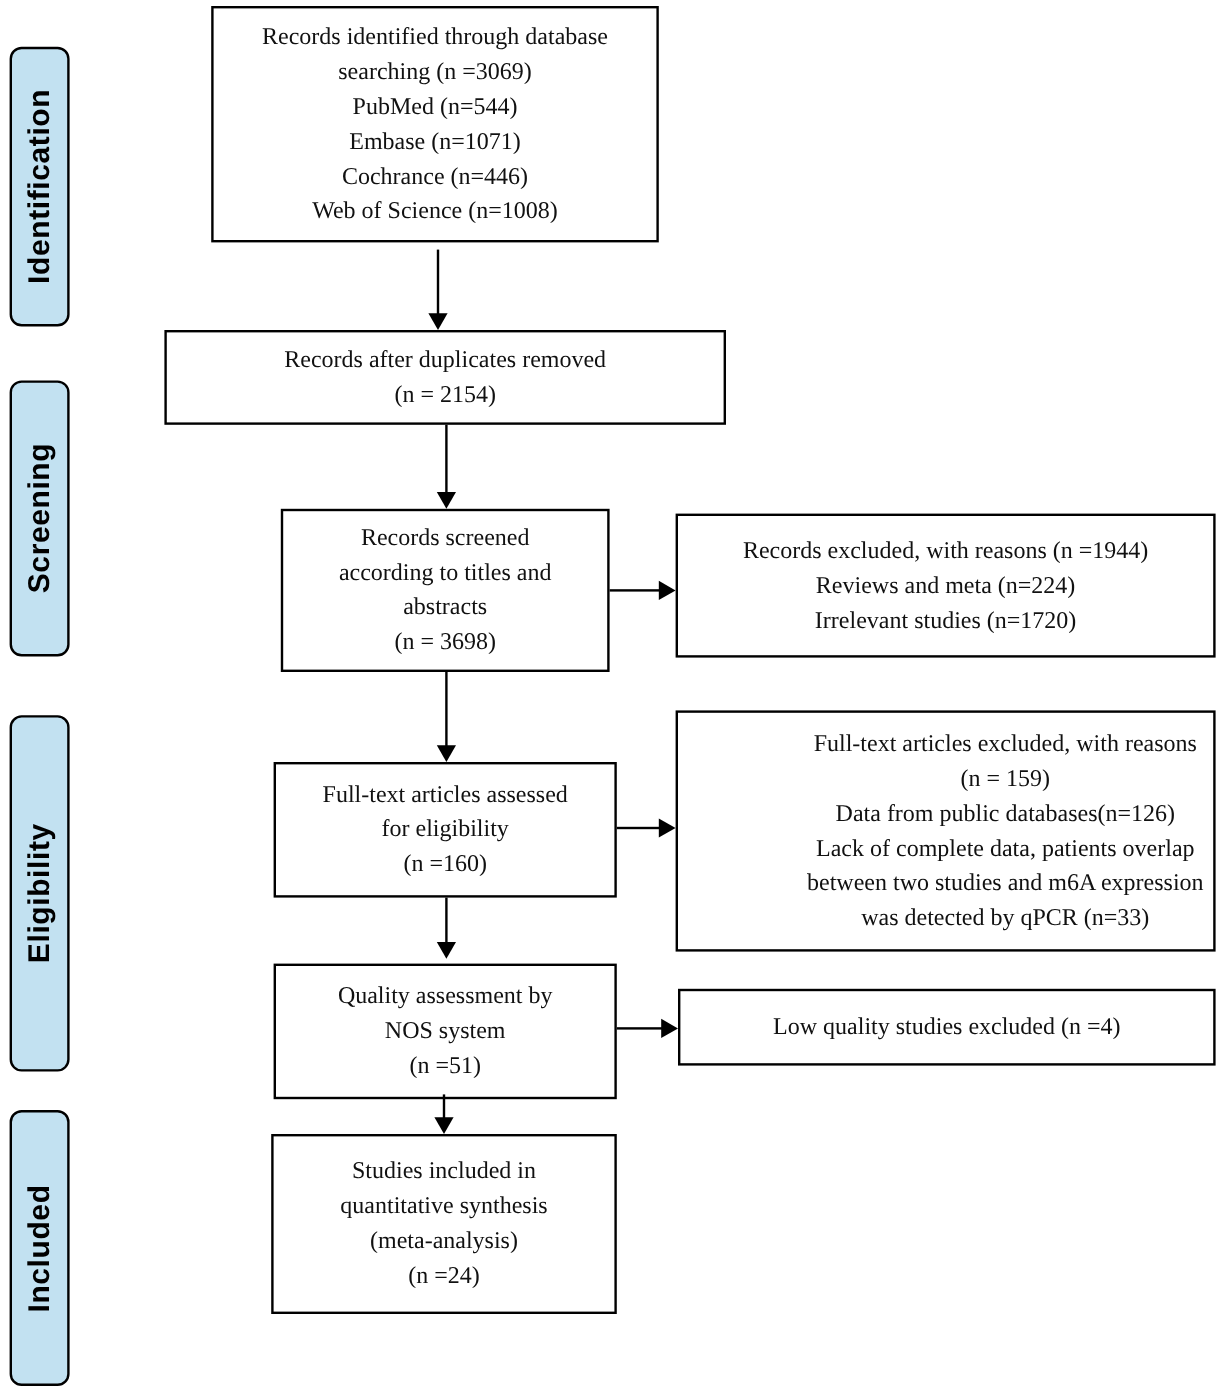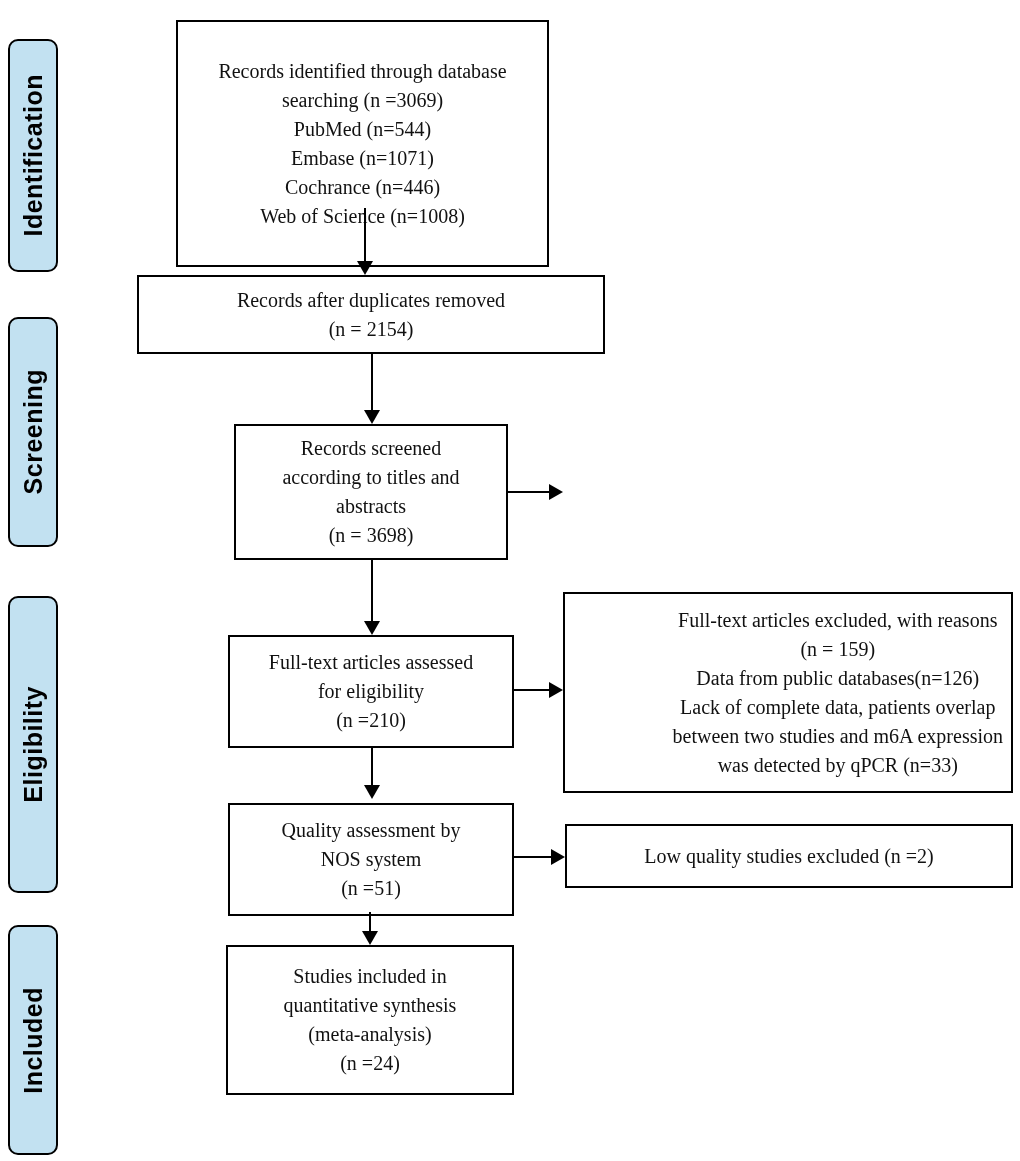--- a/index.html
+++ b/index.html
@@ -78,21 +78,21 @@
   <div class="stage" style="top:317px; height:230px;">
     <span class="vtxt">Screening</span>
   </div>
   <div class="stage" style="top:596px; height:297px;">
     <span class="vtxt">Eligibility</span>
   </div>
   <div class="stage" style="top:925px; height:230px;">
     <span class="vtxt">Included</span>
   </div>
 
-  <div class="fbox" style="left:176px; top:20px; width:373px; height:247px;">
+  <div class="fbox" style="left:176px; top:5px; width:373px; height:197px;">
     <div class="txt">Records identified through database
 searching (n =3069)
 PubMed (n=544)
 Embase (n=1071)
 Cochrance (n=446)
 Web of Science (n=1008)</div>
   </div>
 
   <div class="fbox" style="left:137px; top:275px; width:468px; height:79px;">
     <div class="txt">Records after duplicates removed
@@ -102,48 +102,53 @@
   <div class="fbox" style="left:234px; top:424px; width:274px; height:136px;">
     <div class="txt">Records screened
 according to titles and
 abstracts
 (n = 3698)</div>
   </div>
 
   <div class="fbox" style="left:228px; top:635px; width:286px; height:113px;">
     <div class="txt">Full-text articles assessed
 for eligibility
-(n =210)</div>
+(n =160)</div>
   </div>
 
   <div class="fbox" style="left:228px; top:803px; width:286px; height:113px;">
     <div class="txt">Quality assessment by
 NOS system
 (n =51)</div>
   </div>
 
   <div class="fbox" style="left:226px; top:945px; width:288px; height:150px;">
     <div class="txt">Studies included in
 quantitative synthesis
 (meta-analysis)
 (n =24)</div>
   </div>
 
+  <div class="fbox" style="left:563px; top:428px; width:450px; height:120px;">
+    <div class="txt">Records excluded, with reasons (n =1944)
+Reviews and meta (n=224)
+Irrelevant studies (n=1720)</div>
+  </div>
 
   <div class="fbox" style="left:563px; top:592px; width:450px; height:201px;justify-content:flex-end;">
     <div class="txt">Full-text articles excluded, with reasons
 (n = 159)
 Data from public databases(n=126)
 Lack of complete data, patients overlap
 between two studies and m6A expression
 was detected by qPCR (n=33)</div>
   </div>
 
   <div class="fbox" style="left:565px; top:824px; width:448px; height:64px;">
-    <div class="txt">Low quality studies excluded (n =2)</div>
+    <div class="txt">Low quality studies excluded (n =4)</div>
   </div>
 
   <div>
     <div class="vline" style="left:364px; top:208px; height:54px;"></div>
     <div class="head-down" style="left:357px; top:261px;"></div>
   </div>
   <div>
     <div class="vline" style="left:371px; top:354px; height:57px;"></div>
     <div class="head-down" style="left:364px; top:410px;"></div>
   </div>

